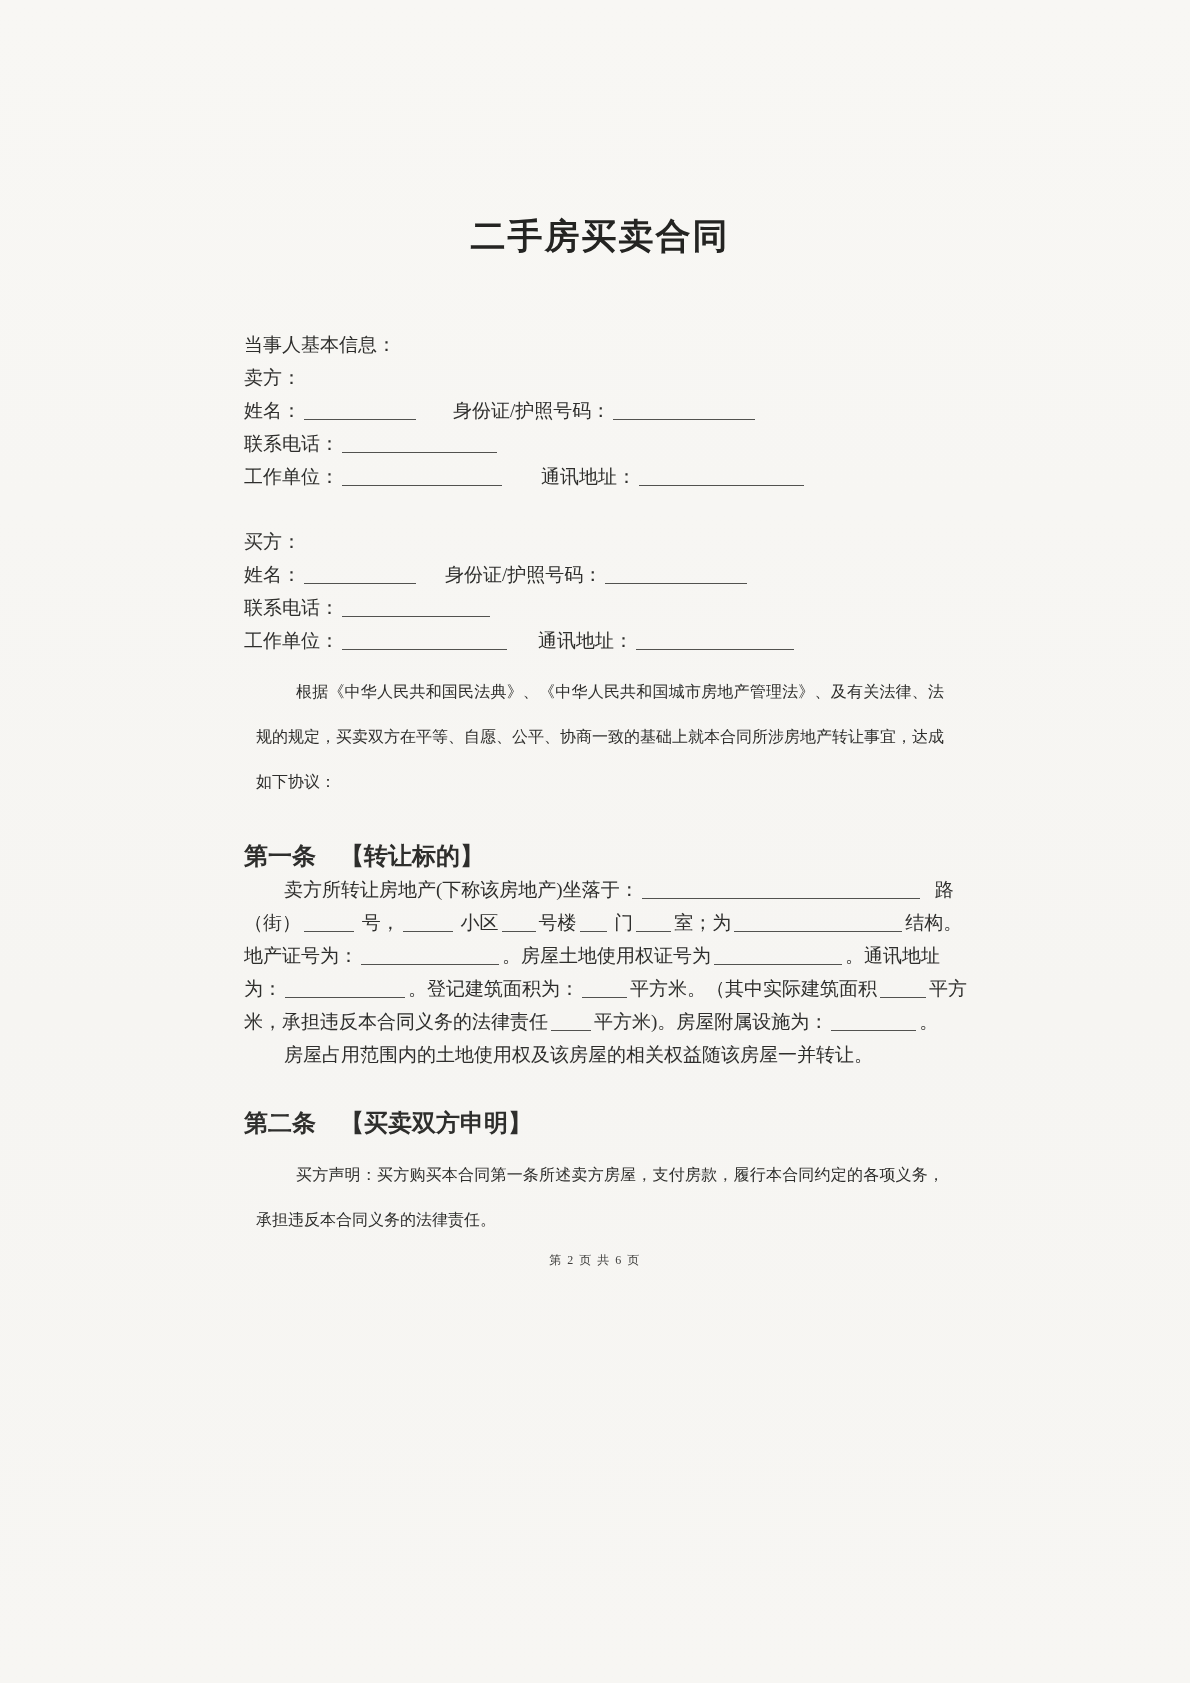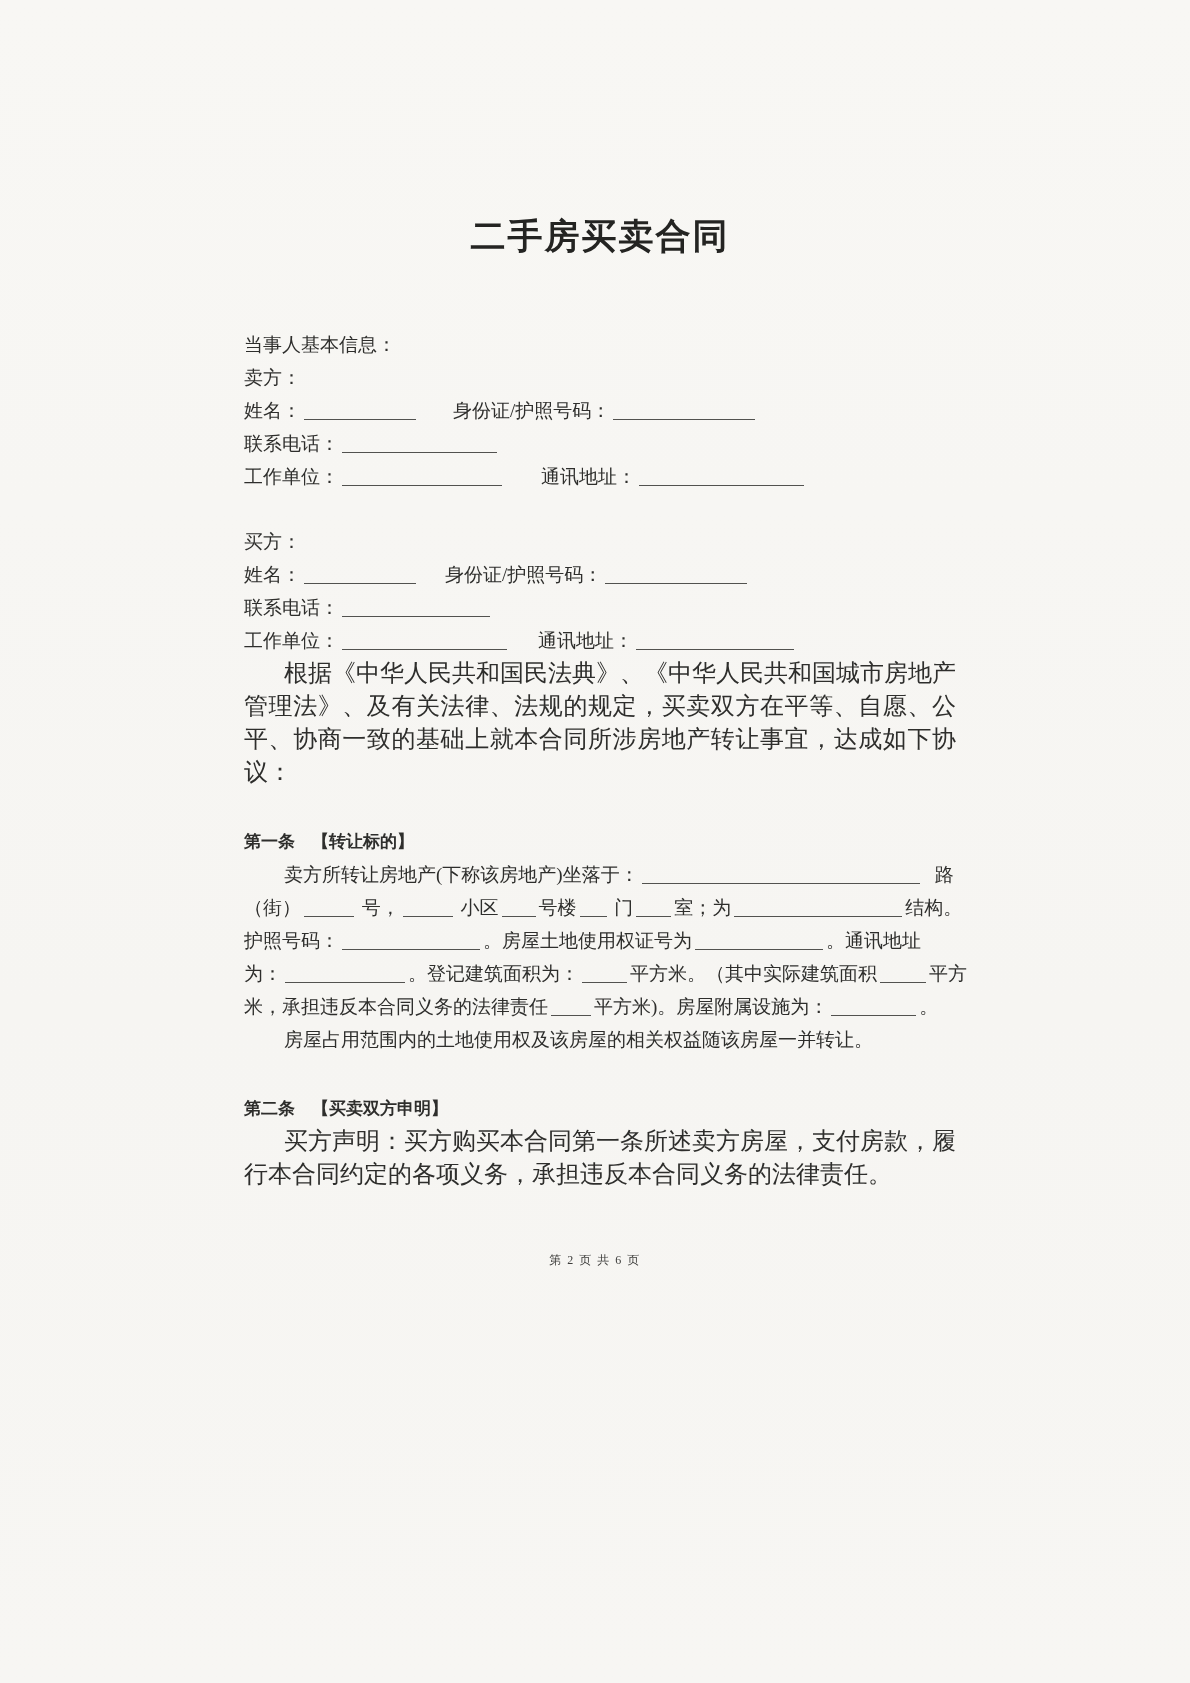--- a/index.html
+++ b/index.html
@@ -29,27 +29,27 @@
     font-weight: bold;
     letter-spacing: 2px;
     color: #242422;
   }
   .line {
     font-size: 19px;
     line-height: 33px;
     white-space: nowrap;
   }
   .bold { font-weight: normal; }
-  .heading { font-weight: bold; font-size: 17px; margin-top: 36px; }
+  .heading { font-weight: bold; font-size: 24px; margin-top: 36px; }
   .indent { padding-left: 40px; }
   .gap-before { margin-top: 32px; }
   .para {
-    margin: 0;
-    font-size: 24px;
-    line-height: 33px;
+    margin: 12px;
+    font-size: 16px;
+    line-height: 45px;
     text-align: justify;
     text-indent: 40px;
     color: #2e2e2c;
   }
   .seg-text { white-space: pre; }
   .seg-blank {
     display: inline-block;
     height: 1em;
     border-bottom: 1.4px solid #52524f;
     vertical-align: -3px;
@@ -84,21 +84,21 @@
     <div class="line bold gap-before">买方：</div>
     <div class="line"><span class="seg-text">姓名：</span><span class="seg-blank" style="width: 112px;"></span><span class="seg-gap" style="width: 26px;"></span><span class="seg-text">身份证/护照号码：</span><span class="seg-blank" style="width: 142px;"></span></div>
     <div class="line"><span class="seg-text">联系电话：</span><span class="seg-blank" style="width: 148px;"></span></div>
     <div class="line"><span class="seg-text">工作单位：</span><span class="seg-blank" style="width: 165px;"></span><span class="seg-gap" style="width: 28px;"></span><span class="seg-text">通讯地址：</span><span class="seg-blank" style="width: 158px;"></span></div>
 
     <p class="para">根据《中华人民共和国民法典》、《中华人民共和国城市房地产管理法》、及有关法律、法规的规定，买卖双方在平等、自愿、公平、协商一致的基础上就本合同所涉房地产转让事宜，达成如下协议：</p>
 
     <div class="line heading">第一条　【转让标的】</div>
     <div class="line indent"><span class="seg-text">卖方所转让房地产(下称该房地产)坐落于：</span><span class="seg-blank" style="width: 278px;"></span><span class="seg-gap" style="width: 12px;"></span><span class="seg-text">路</span></div>
     <div class="line"><span class="seg-text">（街）</span><span class="seg-blank" style="width: 50px;"></span><span class="seg-text"> 号，</span><span class="seg-blank" style="width: 50px;"></span><span class="seg-text"> 小区</span><span class="seg-blank" style="width: 34px;"></span><span class="seg-text">号楼</span><span class="seg-blank" style="width: 27px;"></span><span class="seg-text"> 门</span><span class="seg-blank" style="width: 35px;"></span><span class="seg-text">室；为</span><span class="seg-blank" style="width: 168px;"></span><span class="seg-text">结构。</span></div>
-    <div class="line"><span class="seg-text">护照号码：</span><span class="seg-blank" style="width: 138px;"></span><span class="seg-text">。房屋土地使用权证号为</span><span class="seg-blank" style="width: 128px;"></span><span class="seg-text">。通讯地址</span></div>
+    <div class="line"><span class="seg-text">地产证号为：</span><span class="seg-blank" style="width: 138px;"></span><span class="seg-text">。房屋土地使用权证号为</span><span class="seg-blank" style="width: 128px;"></span><span class="seg-text">。通讯地址</span></div>
     <div class="line"><span class="seg-text">为：</span><span class="seg-blank" style="width: 120px;"></span><span class="seg-text">。登记建筑面积为：</span><span class="seg-blank" style="width: 45px;"></span><span class="seg-text">平方米。（其中实际建筑面积</span><span class="seg-blank" style="width: 46px;"></span><span class="seg-text">平方</span></div>
     <div class="line"><span class="seg-text">米，承担违反本合同义务的法律责任</span><span class="seg-blank" style="width: 40px;"></span><span class="seg-text">平方米)。房屋附属设施为：</span><span class="seg-blank" style="width: 85px;"></span><span class="seg-text">。</span></div>
     <div class="line indent">房屋占用范围内的土地使用权及该房屋的相关权益随该房屋一并转让。</div>
 
     <div class="line heading">第二条　【买卖双方申明】</div>
     <p class="para">买方声明：买方购买本合同第一条所述卖方房屋，支付房款，履行本合同约定的各项义务，承担违反本合同义务的法律责任。</p>
 
   </div>
 
   <div class="footer">第 2 页  共 6 页</div>

